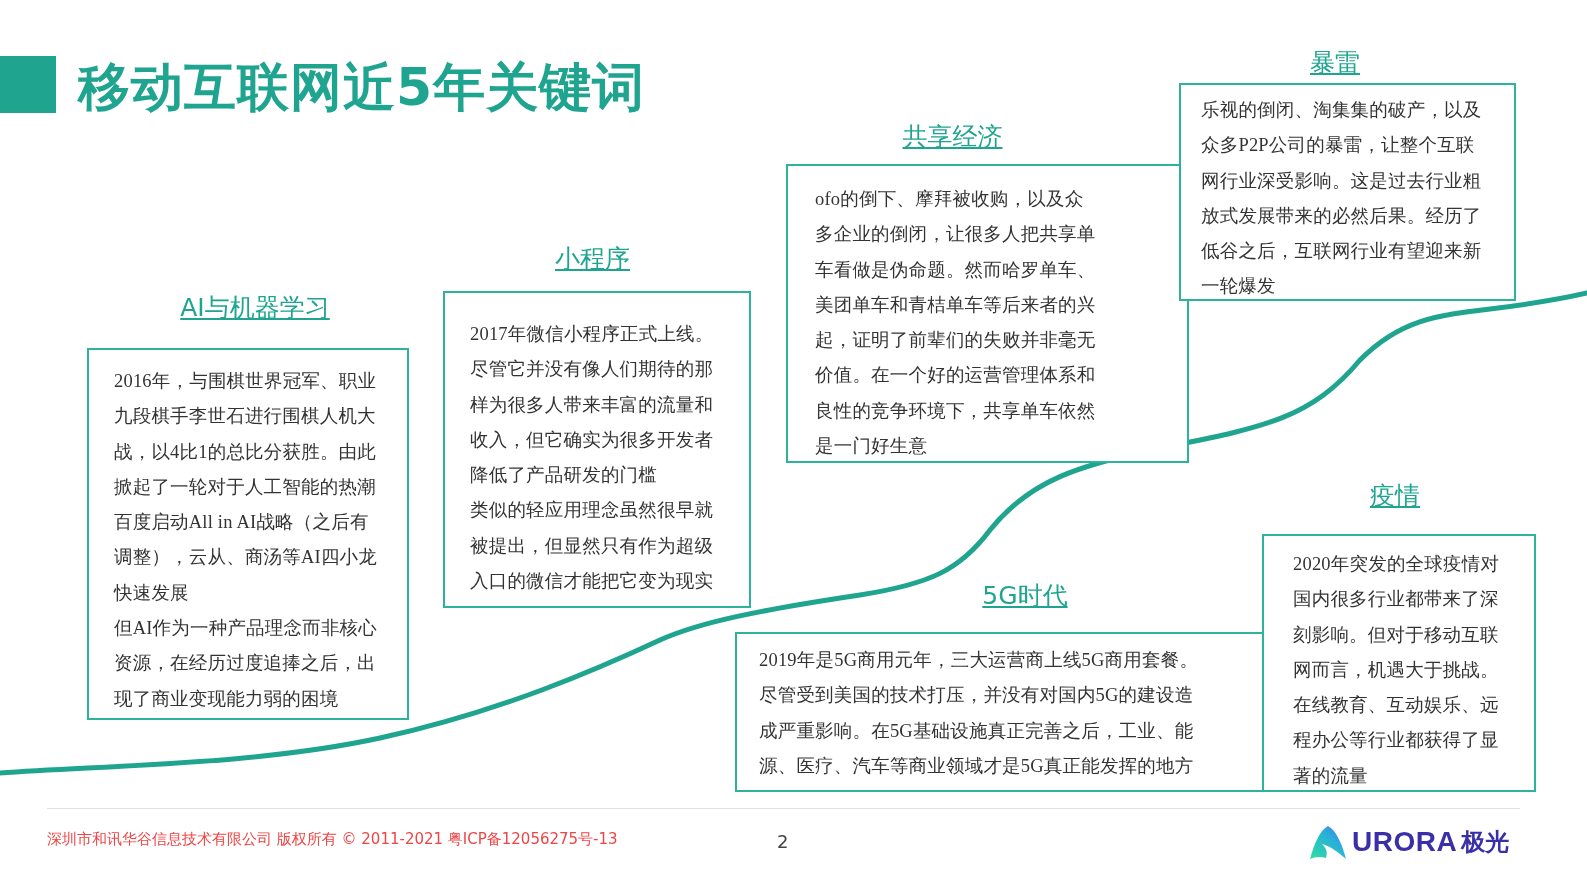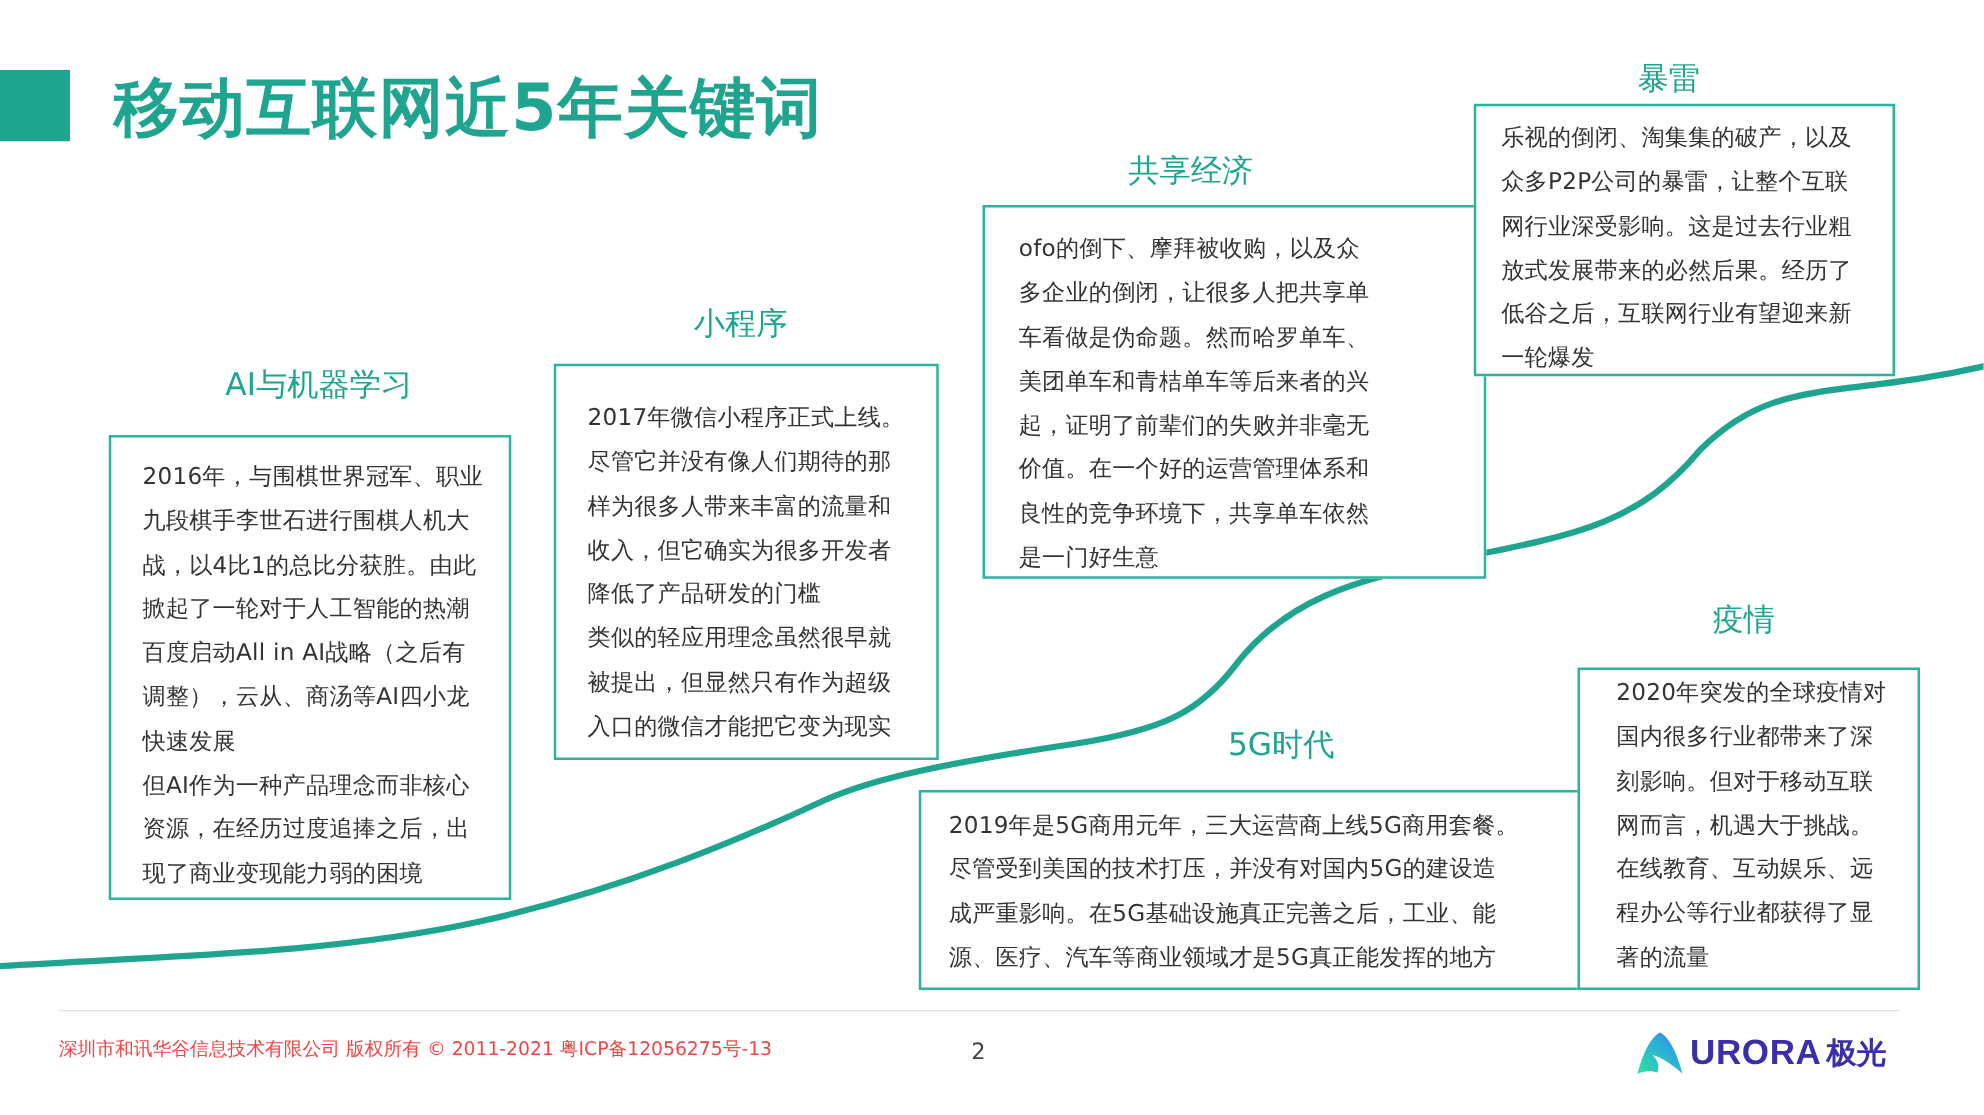--- a/index.html
+++ b/index.html
@@ -9,34 +9,34 @@
       font-family: "DejaVu Sans", "Liberation Sans", sans-serif;
       color: #333333;
     }
     .title-block {
       position: absolute; left: 0; top: 56px; width: 56px; height: 57px;
       background: #1fa58f;
     }
     .page-title {
       position: absolute; left: 78px; top: 52px;
       font-size: 52px; font-weight: bold; color: #1fa58f;
-      letter-spacing: 1px; line-height: 70px; white-space: nowrap; margin-left: 13px;
+      letter-spacing: 1px; line-height: 70px; white-space: nowrap;
     }
     .curve { position: absolute; left: 0; top: 0; width: 1587px; height: 892px; pointer-events: none; }
     .kw-heading {
       position: absolute; font-size: 25px; color: #1fa58f;
-      text-align: center; white-space: nowrap; line-height: 32px;
+      text-align: center; white-space: nowrap; line-height: 32px; text-decoration: underline;
     }
     .kw-box {
       position: absolute; border: 2px solid #2db39c; background: #ffffff;
       box-sizing: border-box;
     }
     .kw-text {
       font-size: 18.5px; line-height: 35.3px; color: #333333;
-      white-space: pre-line; letter-spacing: 0.2px;
+      white-space: pre-line; letter-spacing: 0.2px; font-family: Liberation Serif, serif;
     }
     .footer-rule {
       position: absolute; left: 47px; top: 808px; width: 1473px; height: 1px;
       background: #e2e2e2;
     }
     .footer-text {
       position: absolute; left: 47px; top: 830px; font-size: 15px; color: #ef4444;
       white-space: nowrap;
     }
     .page-number {
@@ -112,21 +112,21 @@
 
 <div class="kw-heading" style="left:955px; top:580px; width:140px;">5G时代</div>
 <div class="kw-box" style="left:735px; top:632px; width:552px; height:160px; padding:9px 6px 0 22px;">
   <div class="kw-text">2019年是5G商用元年，三大运营商上线5G商用套餐。
 尽管受到美国的技术打压，并没有对国内5G的建设造
 成严重影响。在5G基础设施真正完善之后，工业、能
 源、医疗、汽车等商业领域才是5G真正能发挥的地方</div>
 </div>
 
 <div class="kw-heading" style="left:1350px; top:480px; width:90px;">疫情</div>
-<div class="kw-box" style="left:1262px; top:534px; width:274px; height:258px; padding:1px 6px 0 29px;">
+<div class="kw-box" style="left:1262px; top:534px; width:274px; height:258px; padding:11px 6px 0 29px;">
   <div class="kw-text">2020年突发的全球疫情对
 国内很多行业都带来了深
 刻影响。但对于移动互联
 网而言，机遇大于挑战。
 在线教育、互动娱乐、远
 程办公等行业都获得了显
 著的流量</div>
 </div>
 
 <div class="footer-rule"></div>

